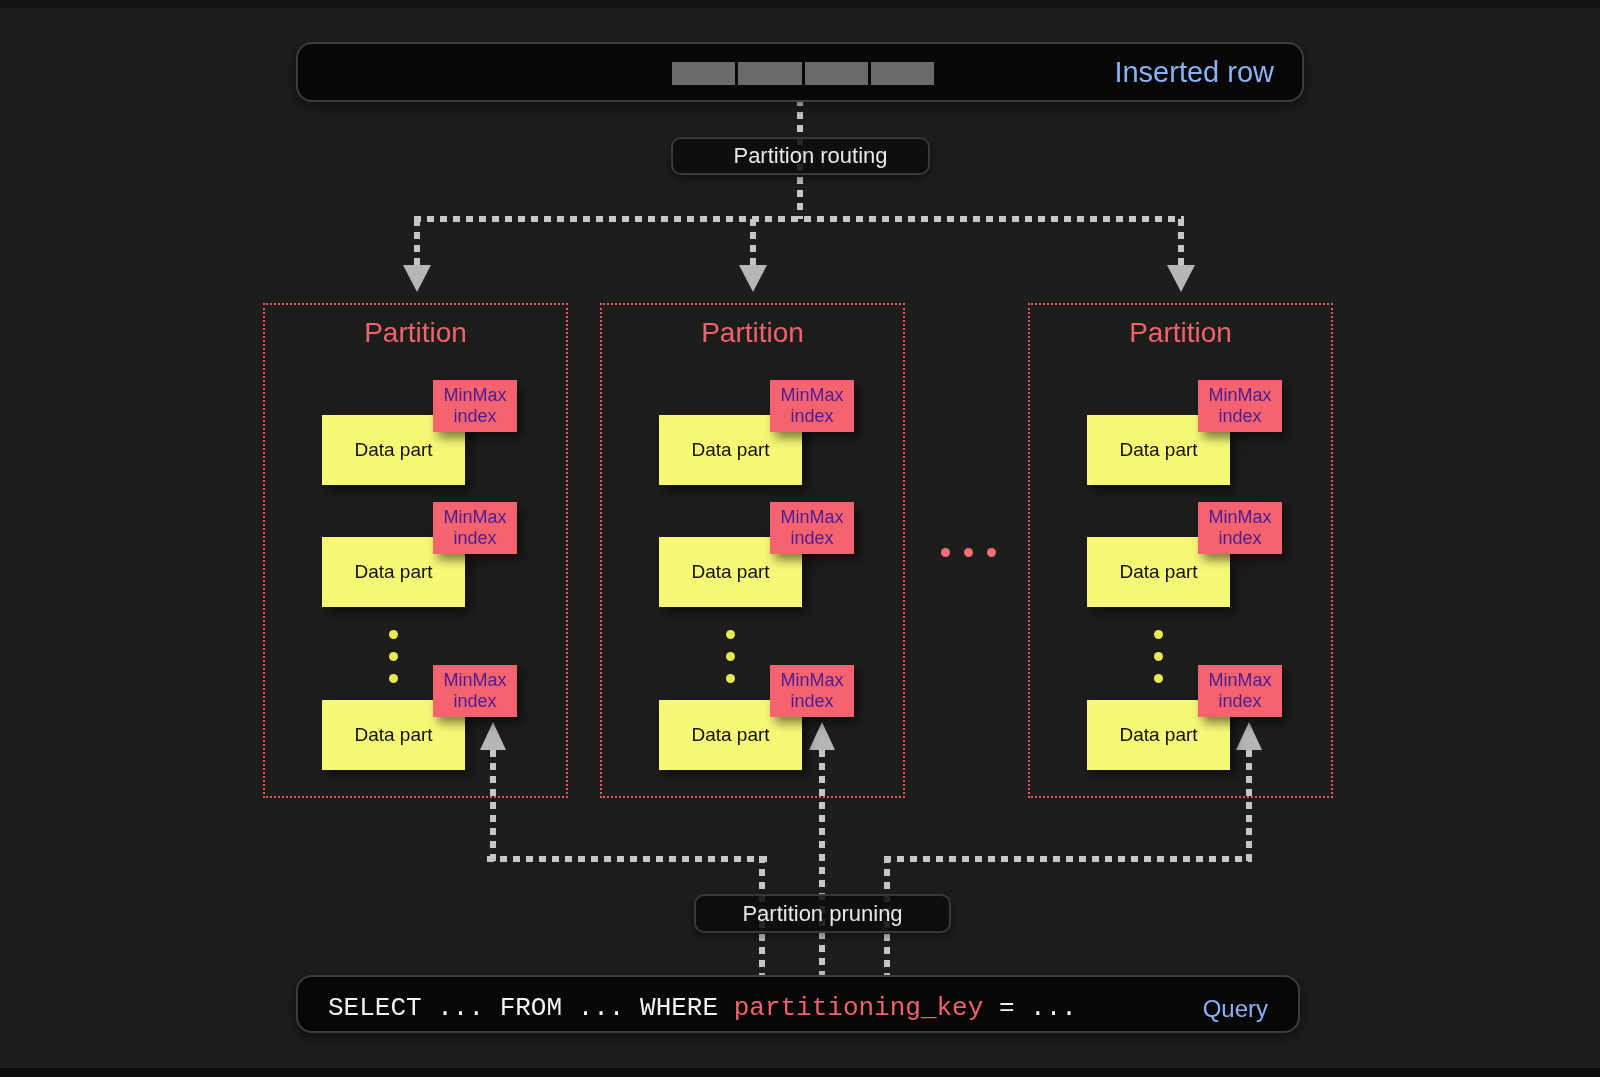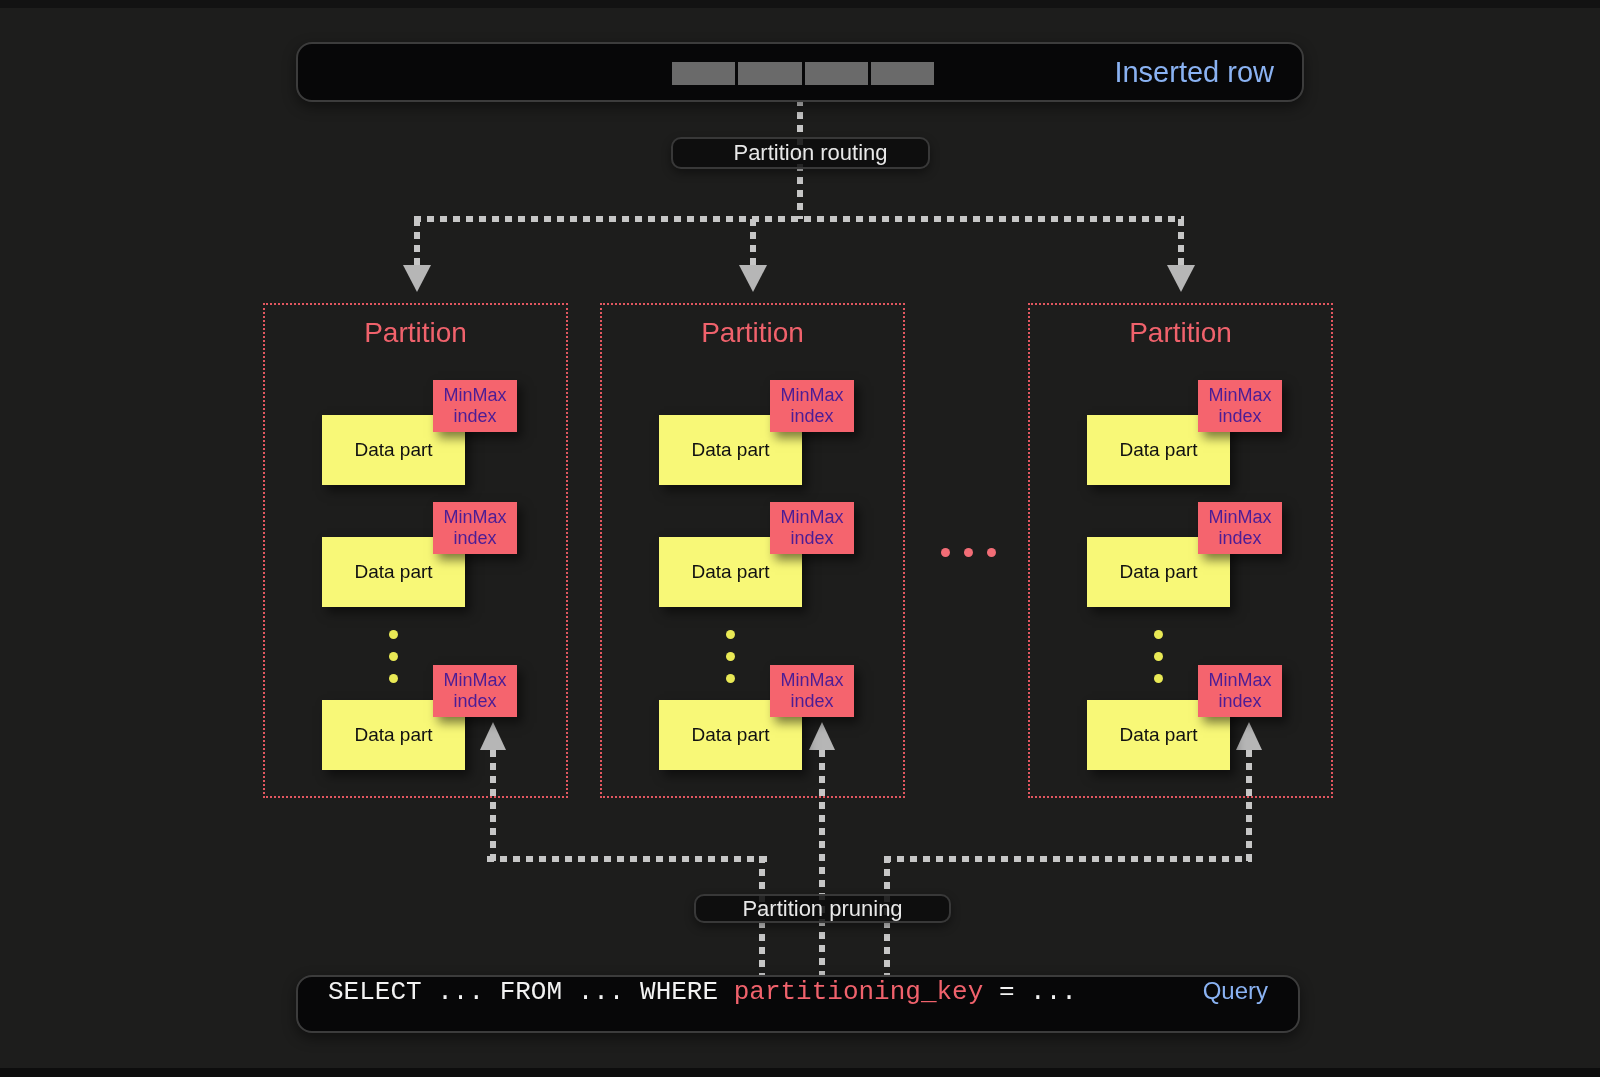--- a/index.html
+++ b/index.html
@@ -14,39 +14,39 @@
   body{font-family:"Liberation Sans",sans-serif;}
   .stage{position:relative;width:1600px;height:1077px;background:var(--background);overflow:hidden;}
   .band{position:absolute;left:0;width:1600px;}
   .band-top{top:0;height:8px;background:#121212;}
   .band-bottom{bottom:0;height:9px;background:#0d0d0d;}
 
   
   .panel{position:absolute;background:var(--panel-black);border:2px solid var(--panel-border);
          border-radius:16px;box-shadow:0 5px 14px rgba(0,0,0,0.45);}
   .inserted-box{left:296px;top:42px;width:1008px;height:60px;}
-  .query-box{left:296px;top:975px;width:1004px;height:58px;display:flex;align-items:flex-start;
-             justify-content:space-between;padding:0 30px;}
+  .query-box{left:296px;top:975px;width:1004px;height:58px;display:flex;align-items:flex-end;
+             justify-content:space-between;padding:8px 30px;}
   .blue-label{position:absolute;right:28px;top:0;height:100%;display:flex;align-items:center;
               color:var(--accent-blue);font-size:29px;}
   .query-blue{color:var(--accent-blue);font-size:24px;}
   .code{font-family:"Liberation Mono","DejaVu Sans Mono",monospace;font-size:26px;
         color:var(--code-white);white-space:pre;}
   .code .key{color:var(--partition-red);}
 
   
   .row-segments{position:absolute;left:374px;top:18px;width:262px;height:23px;display:flex;gap:3px;}
   .seg{flex:1;background:var(--segment-gray);}
 
   
   .flow-label{position:absolute;background:rgba(13,13,13,0.87);border:2px solid #383838;
               border-radius:10px;color:var(--label-text);font-size:22px;display:flex;
               align-items:center;justify-content:center;box-shadow:0 4px 10px rgba(0,0,0,0.4);}
-  .routing{left:671px;top:137px;width:259px;height:32px;padding-left:20px;}
-  .pruning{left:694px;top:894px;width:257px;height:29px;}
+  .routing{left:671px;top:137px;width:259px;height:38px;padding-left:20px;}
+  .pruning{left:694px;top:894px;width:257px;height:39px;}
 
   
   .dl-h{position:absolute;height:6px;
         background-image:repeating-linear-gradient(90deg,var(--line-gray) 0 7px,transparent 7px 13px);}
   .dl-v{position:absolute;width:6px;
         background-image:repeating-linear-gradient(180deg,var(--line-gray) 0 7px,transparent 7px 13px);}
   .arrow-down{position:absolute;width:0;height:0;border-left:14px solid transparent;
               border-right:14px solid transparent;border-top:27px solid var(--arrow-gray);}
   .arrow-up{position:absolute;width:0;height:0;border-left:13px solid transparent;
             border-right:13px solid transparent;border-bottom:28px solid var(--arrow-gray);}

